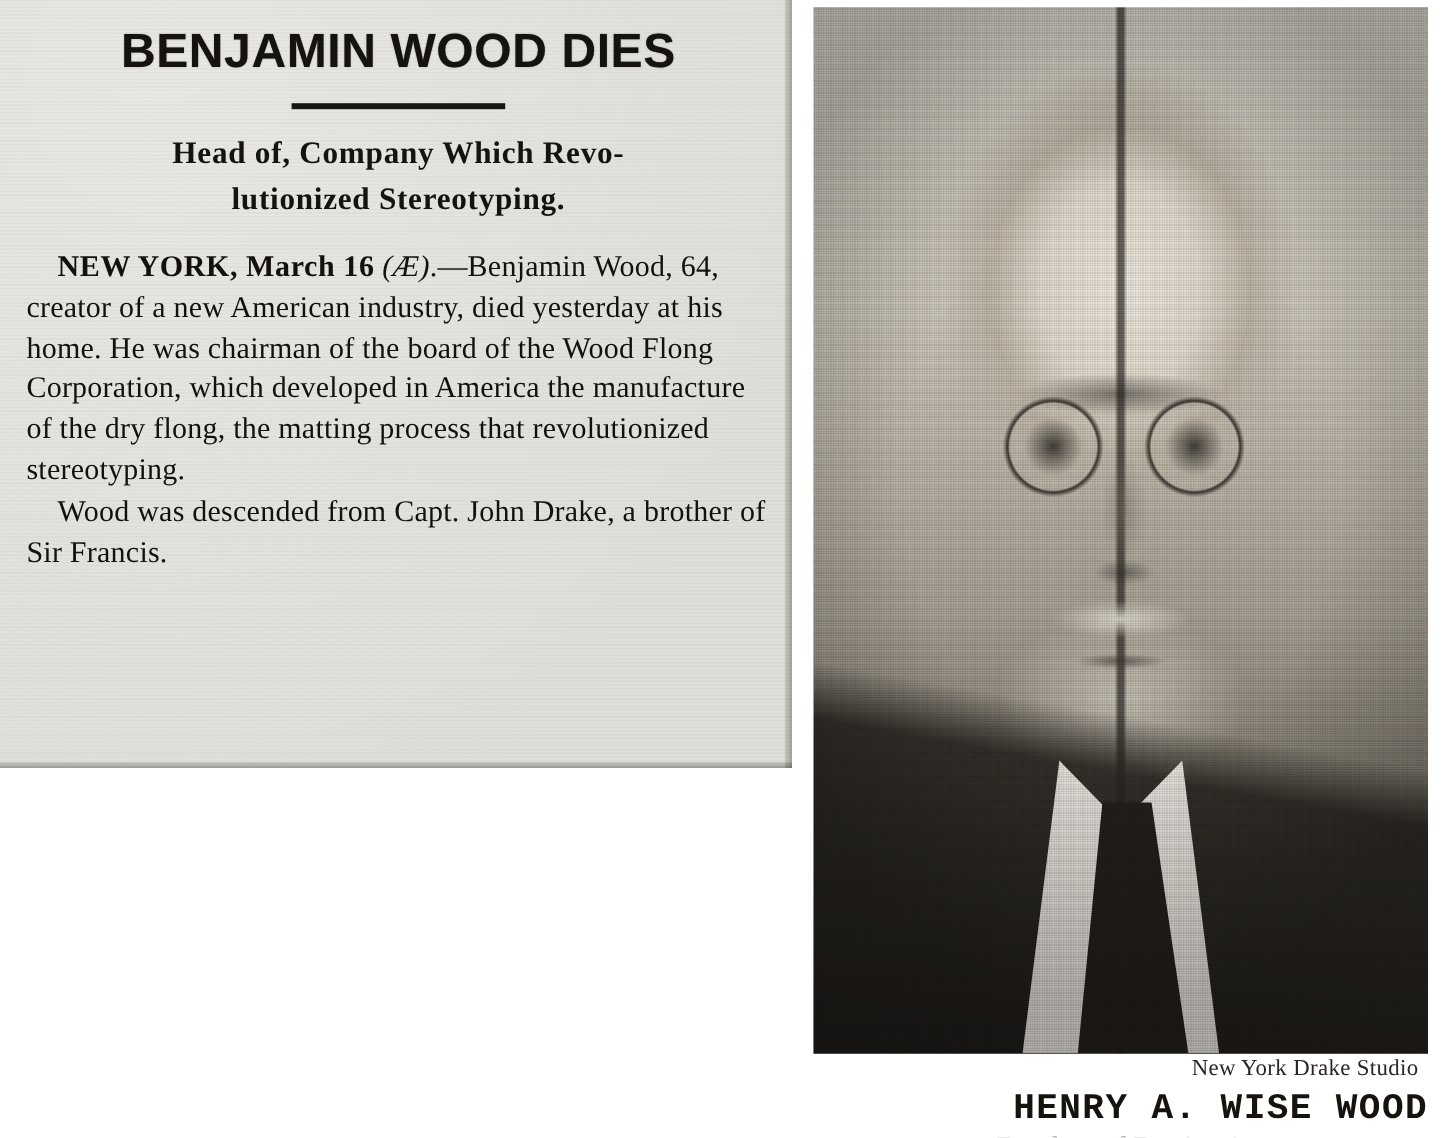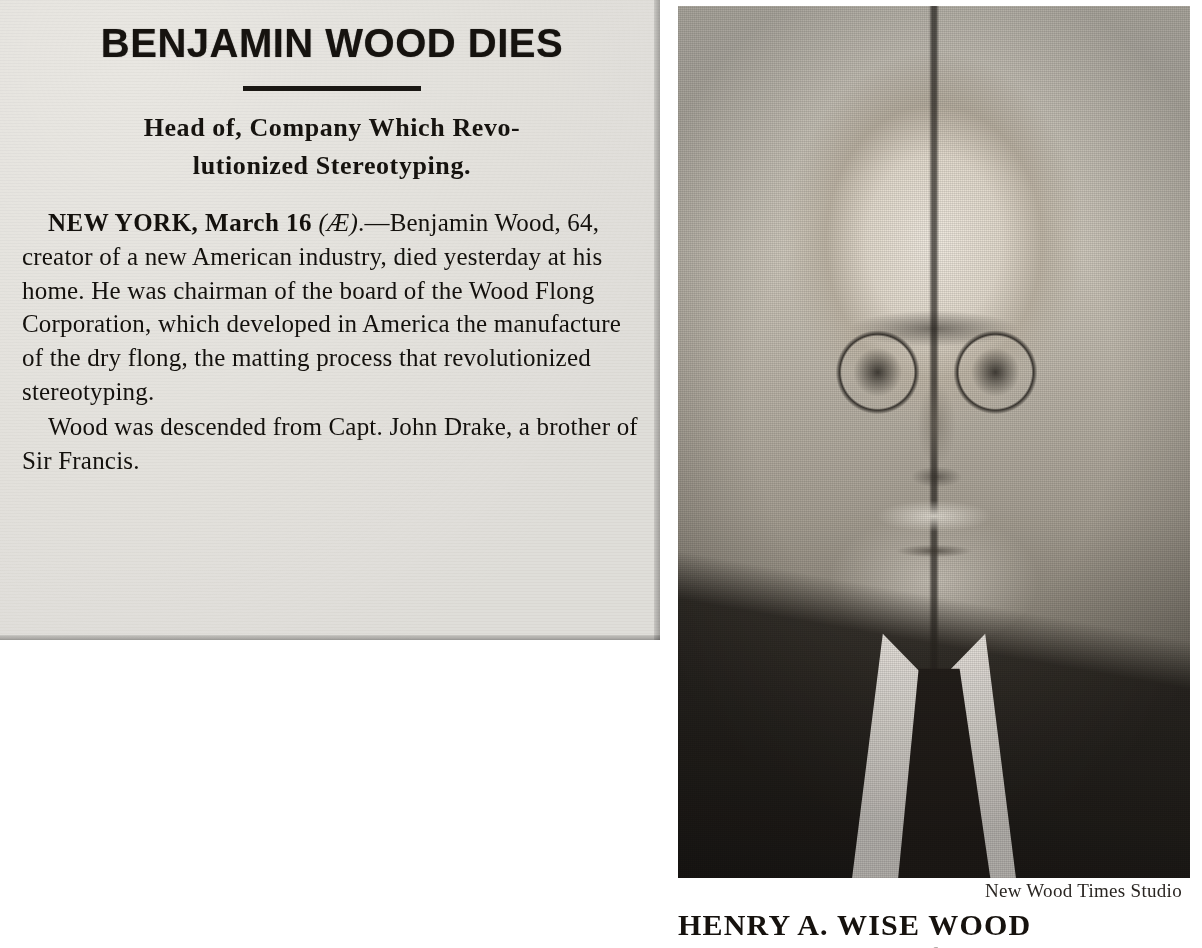--- a/index.html
+++ b/index.html
@@ -200,22 +200,22 @@
     font-size: 19px;
     color: #2a2622;
     letter-spacing: 0.3px;
     white-space: nowrap;
   }
   #portrait-caption {
     position: absolute;
     left: 0;
     top: 902px;
     width: 512px;
-    text-align: left;
-    font-family: Liberation Serif, serif;
+    text-align: right;
+    font-family: Liberation Mono, monospace;
     font-weight: bold;
     font-size: 30px;
     letter-spacing: 1.2px;
     color: #16120e;
   }
   #caption-cut {
     position: absolute;
     left: 120px;
     top: 936px;
     width: 280px;
@@ -263,18 +263,18 @@
     <div class="layer l-nose"></div>
     <div class="layer l-mustache"></div>
     <div class="layer l-mouth"></div>
     <div class="layer l-suit"></div>
     <div class="layer l-shirt"></div>
     <div class="layer l-tie2"></div>
     <div class="layer l-vignette"></div>
     <div class="layer l-grain"></div>
   </div>
 
-  <div id="photo-credit">New Wood Times Studio</div>
+  <div id="photo-credit">New York Drake Studio</div>
 
   <div id="portrait-caption">HENRY A. WISE WOOD</div>
 
   <div id="caption-cut">Brother of Benjamin Wood</div>
 </div>
 
 </body></html>

